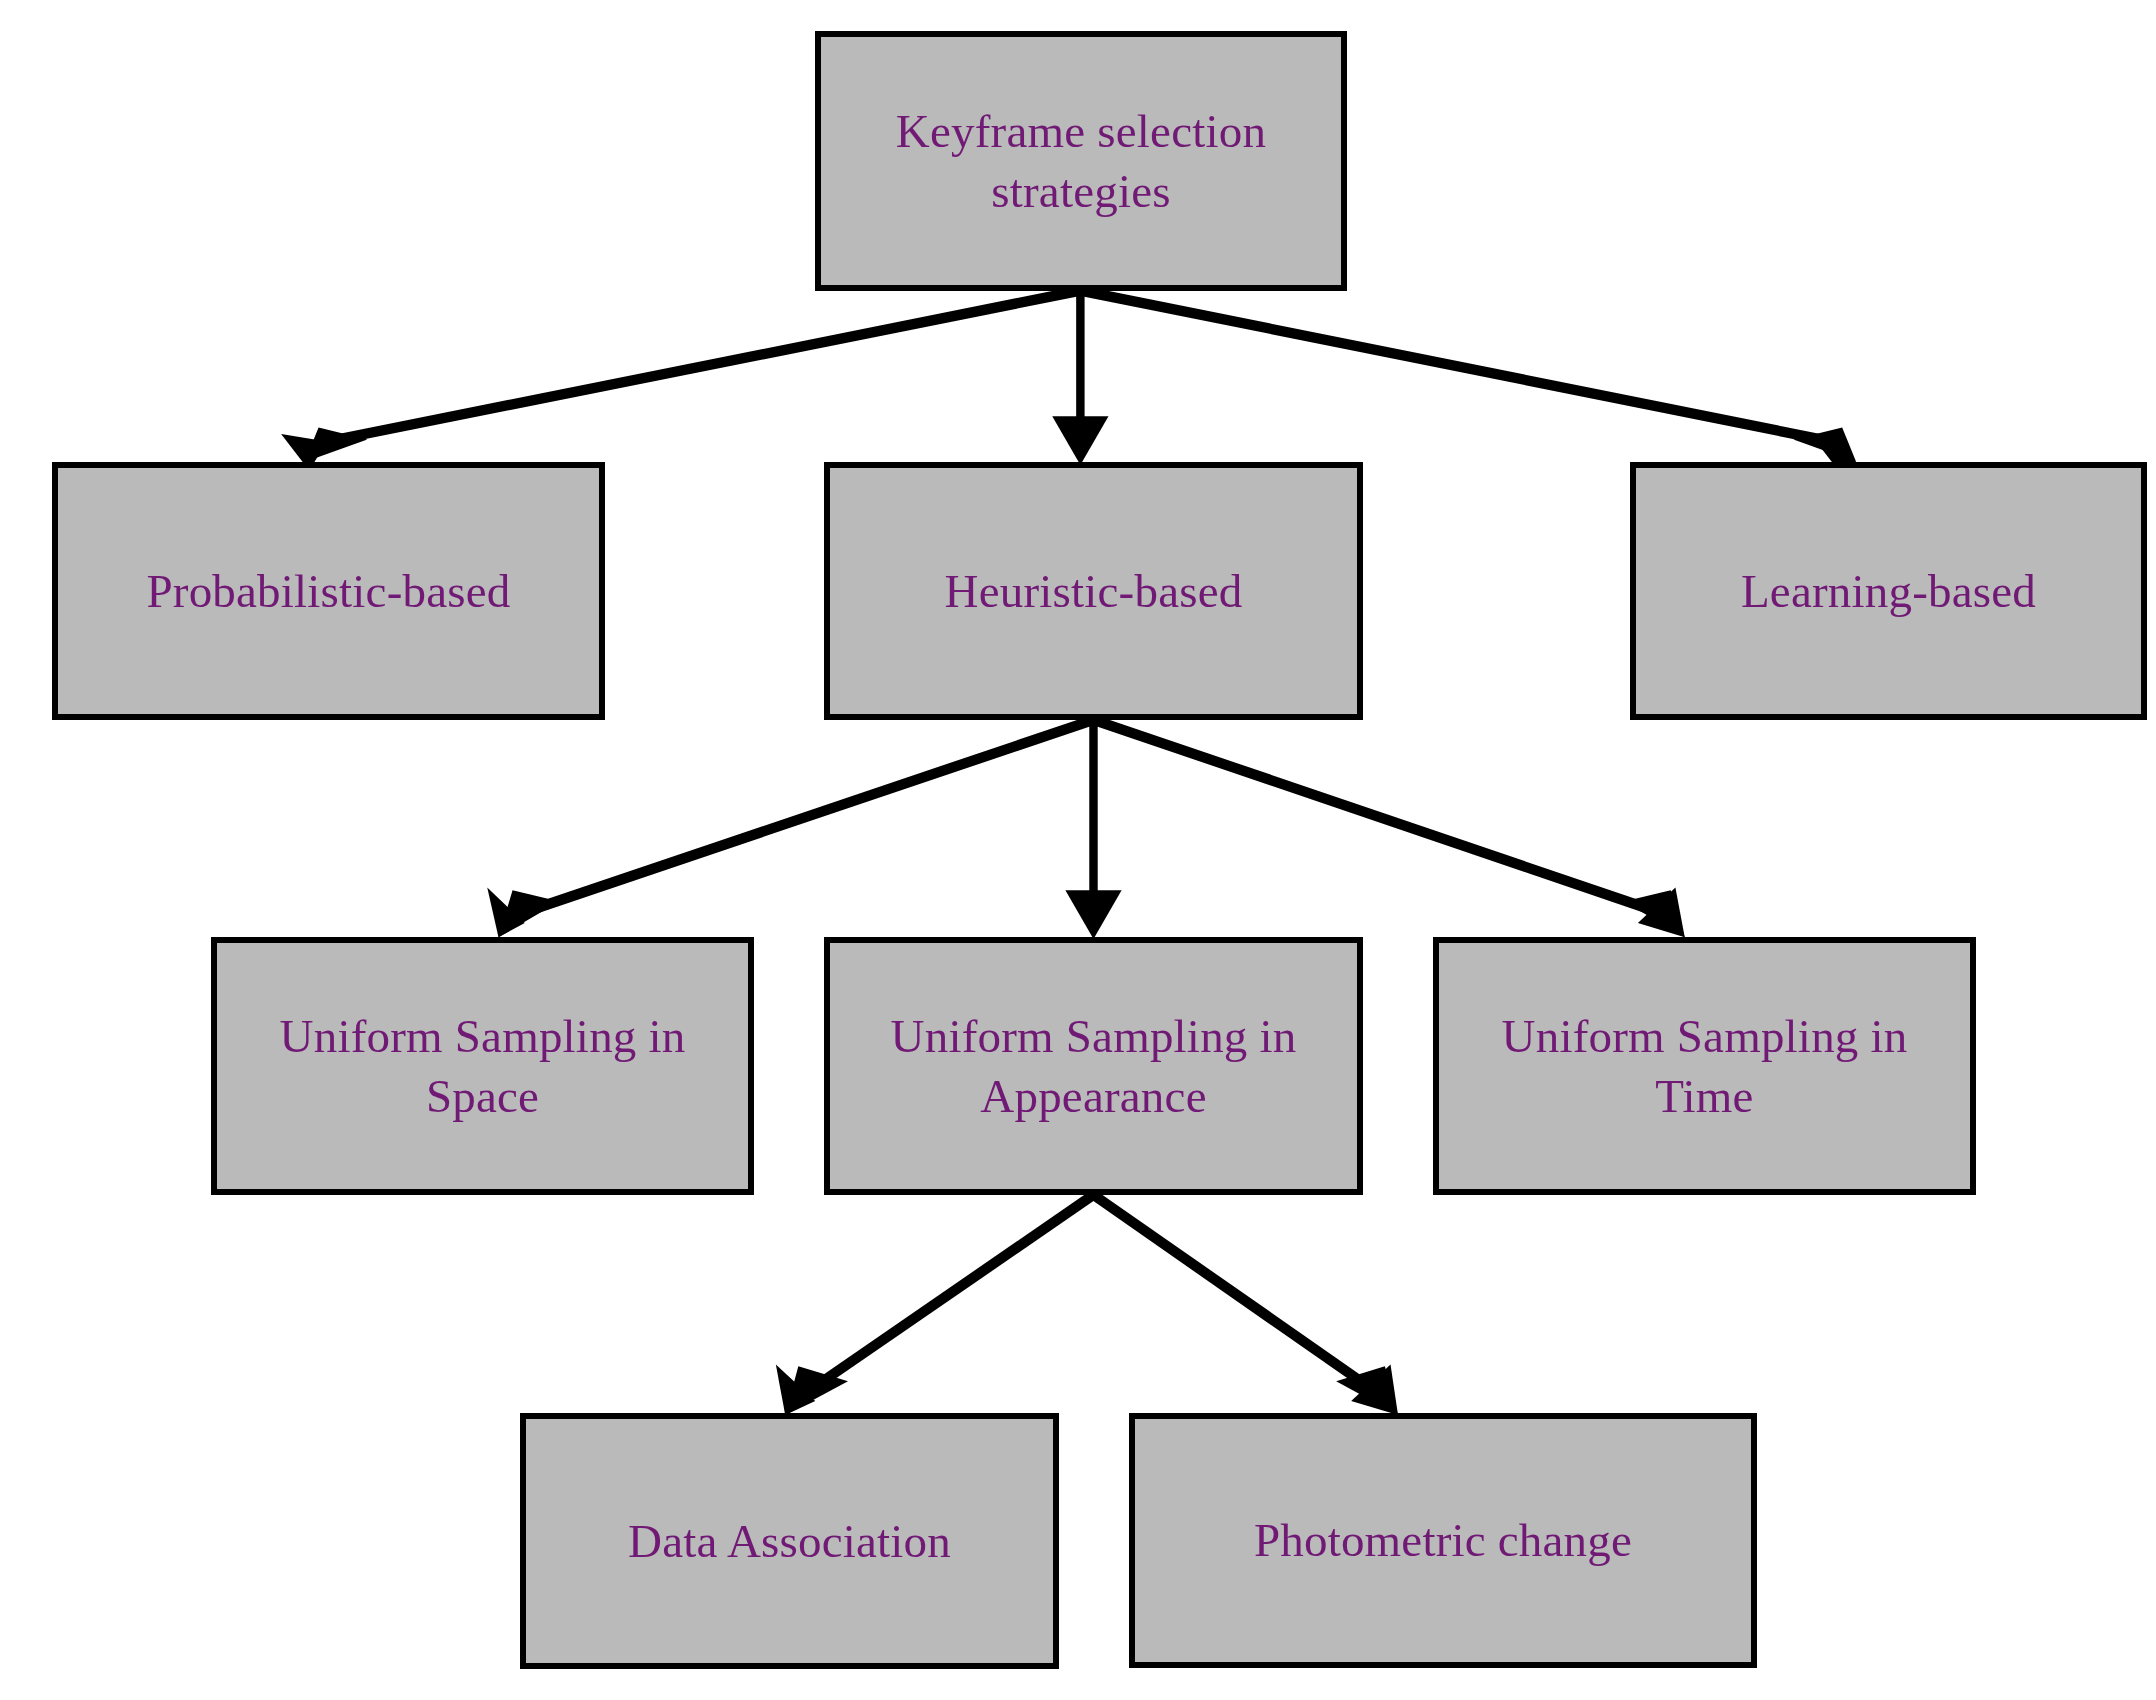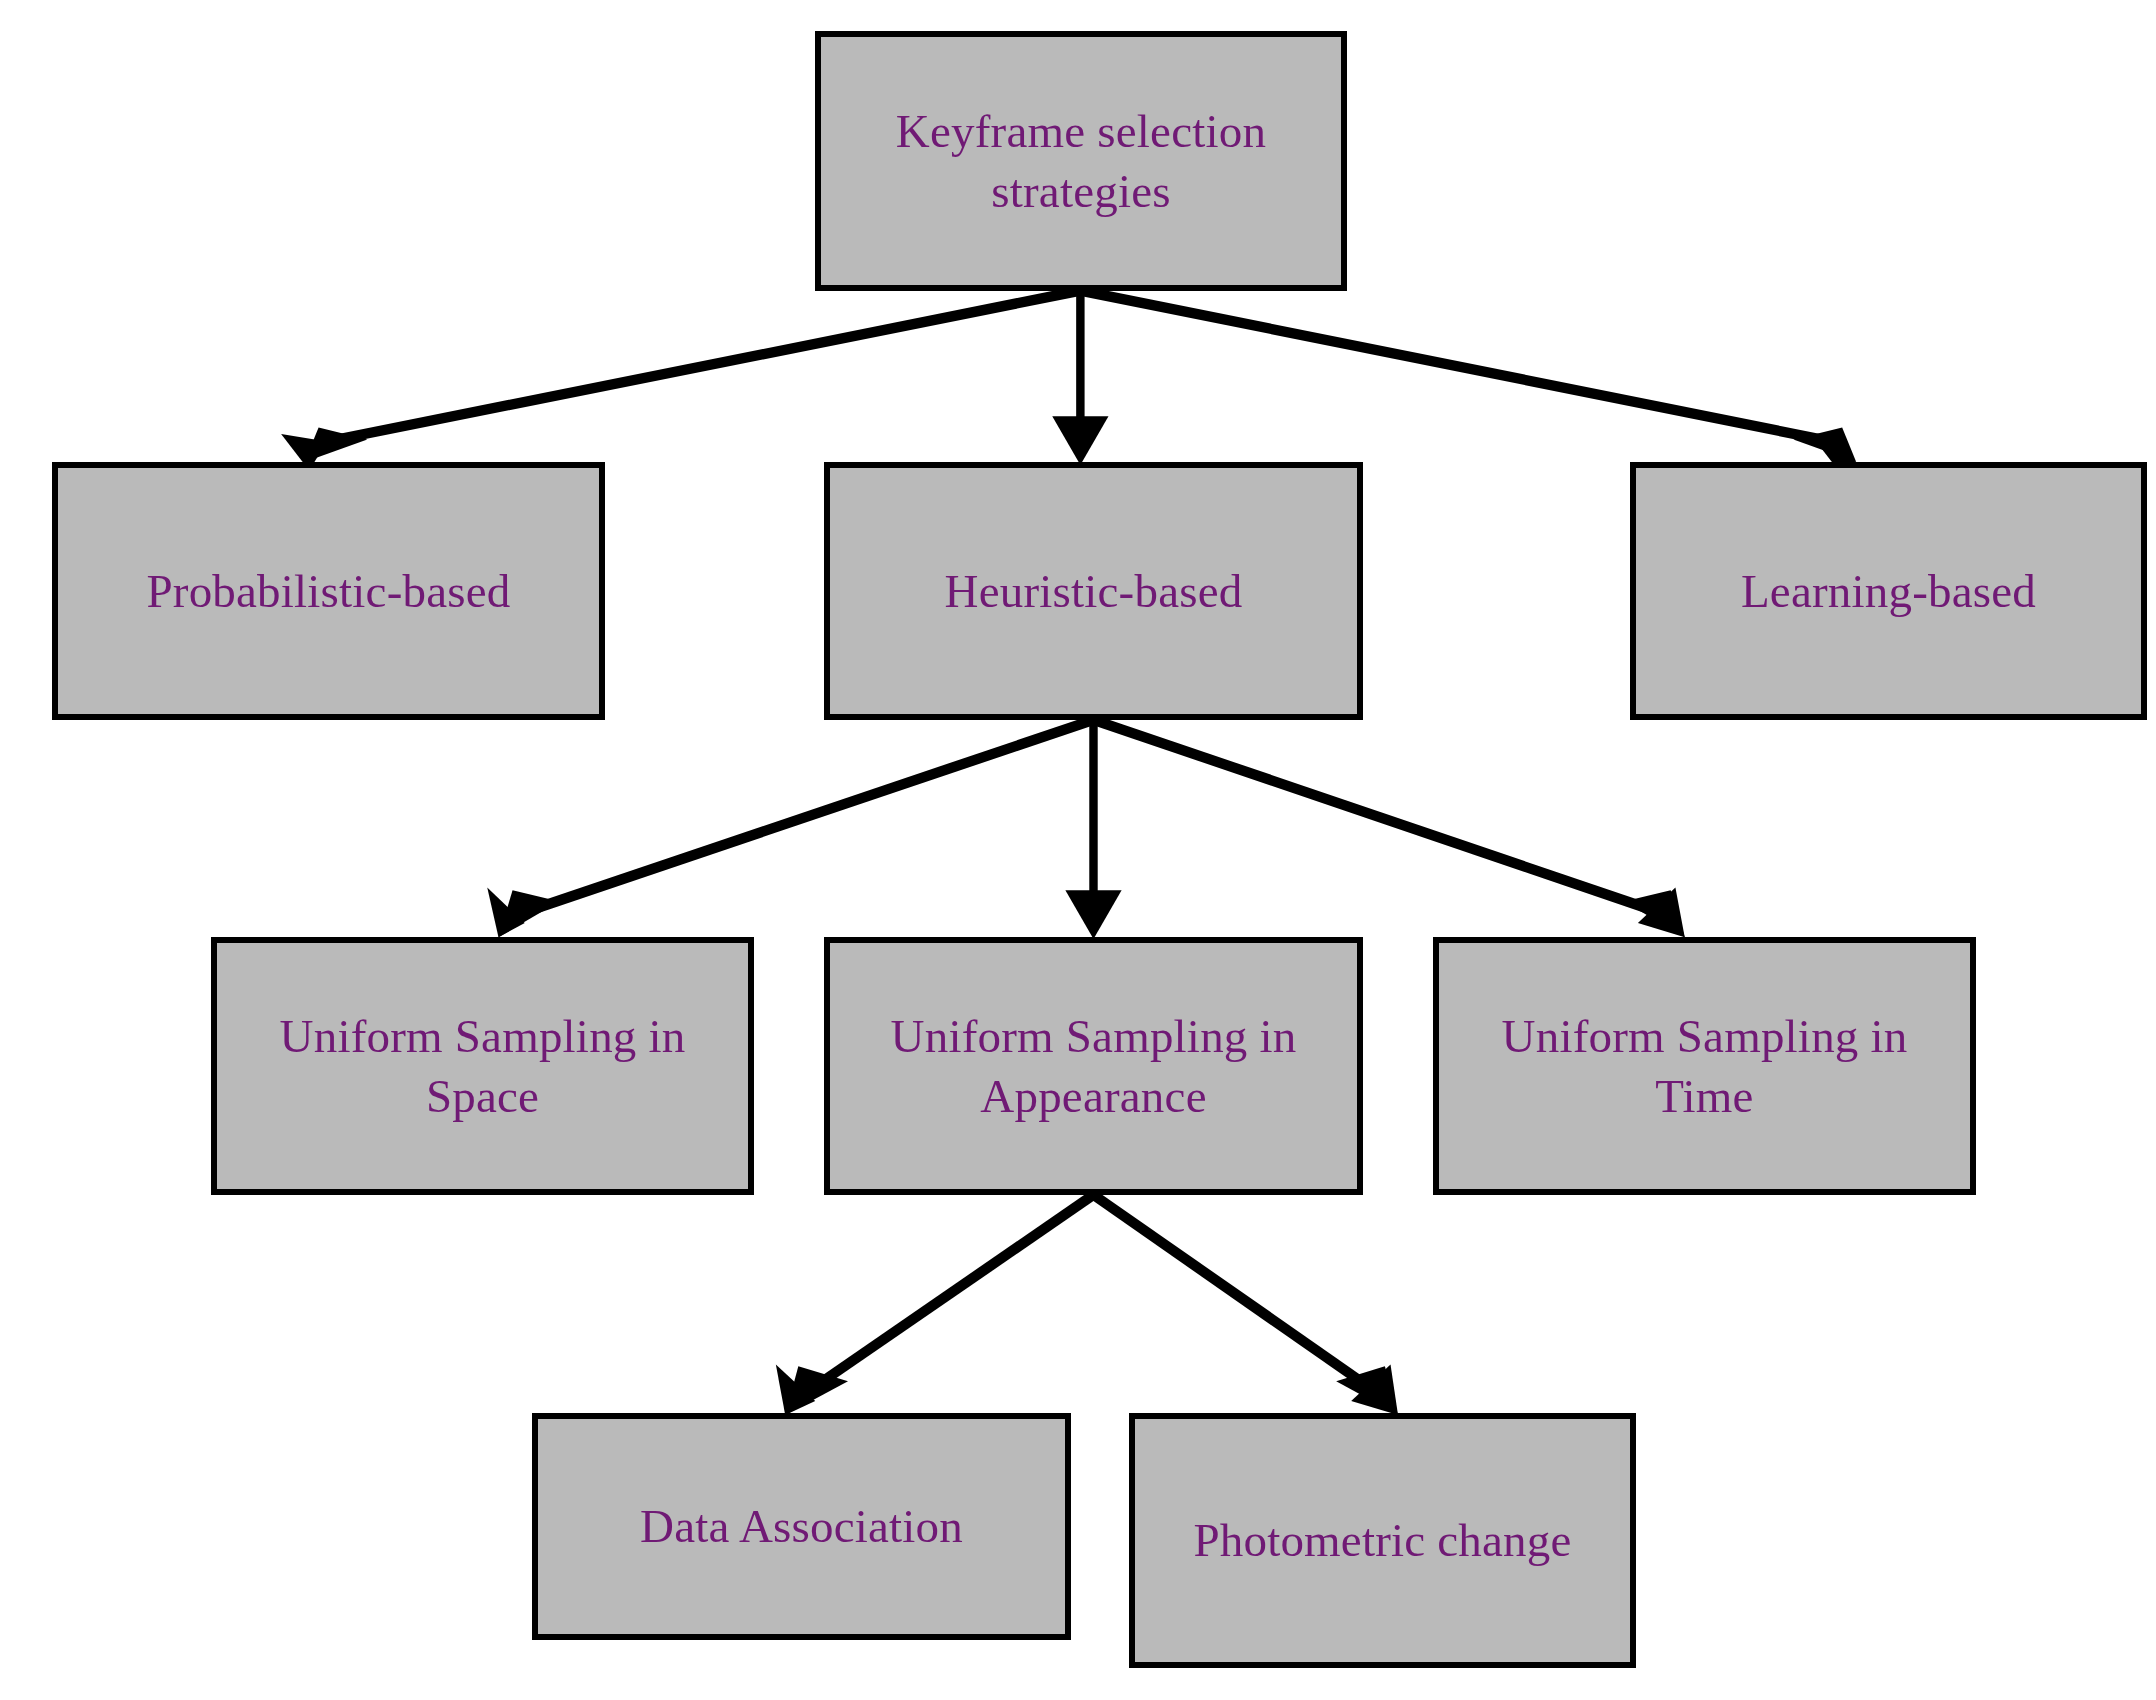--- a/index.html
+++ b/index.html
@@ -123,22 +123,22 @@
   <div class="node" style="left:824px; top:937px; width:539px; height:258px;">
     <span class="node-label">Uniform Sampling in
 Appearance</span>
   </div>
 
   <div class="node" style="left:1433px; top:937px; width:543px; height:258px;">
     <span class="node-label">Uniform Sampling in
 Time</span>
   </div>
 
-  <div class="node" style="left:520px; top:1413px; width:539px; height:227px;margin-left:12px;">
+  <div class="node" style="left:520px; top:1413px; width:539px; height:256px;">
     <span class="node-label">Data Association</span>
   </div>
 
-  <div class="node" style="left:1129px; top:1413px; width:507px; height:255px;">
+  <div class="node" style="left:1129px; top:1413px; width:628px; height:255px;">
     <span class="node-label">Photometric change</span>
   </div>
 
 </div>
 
 
 </body></html>

